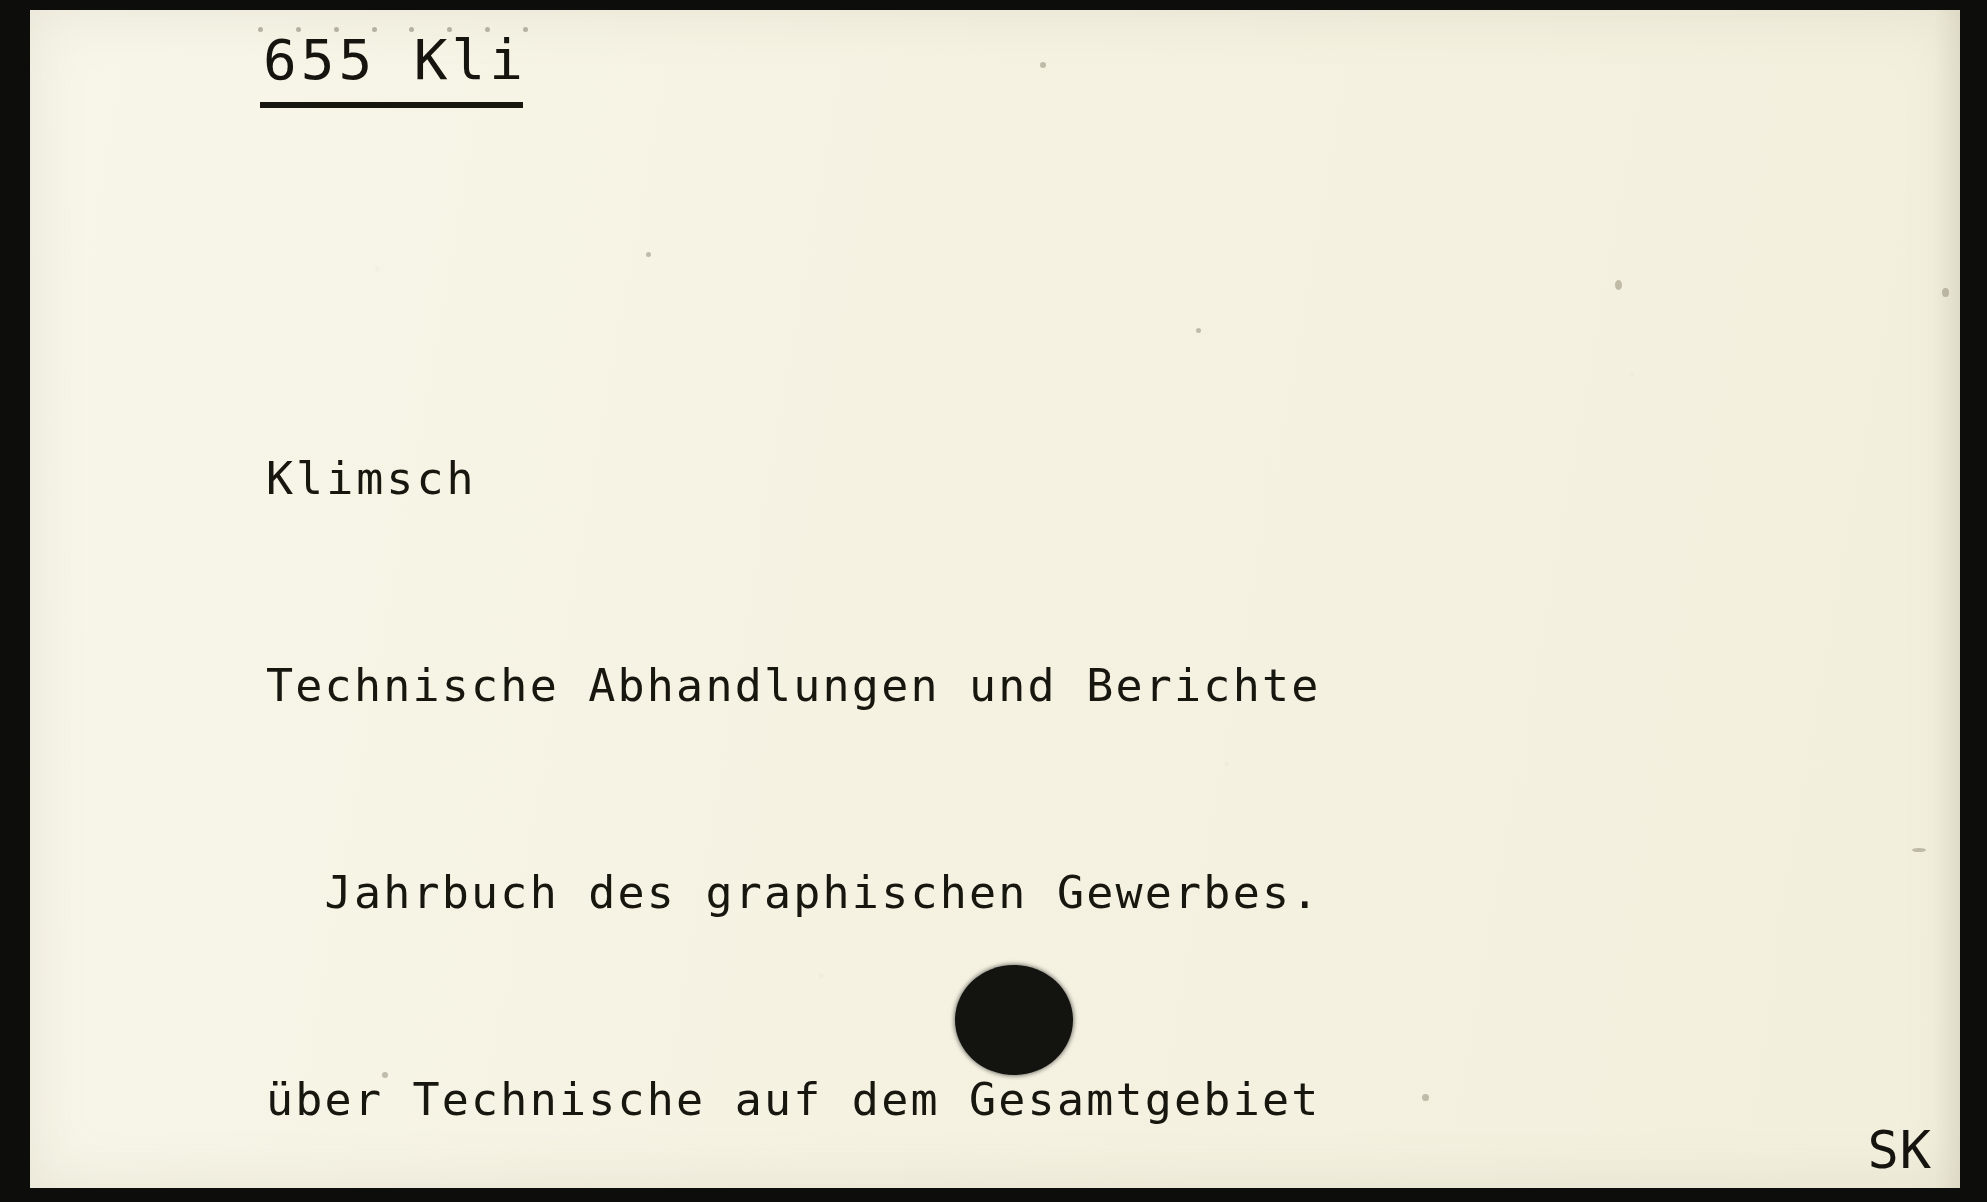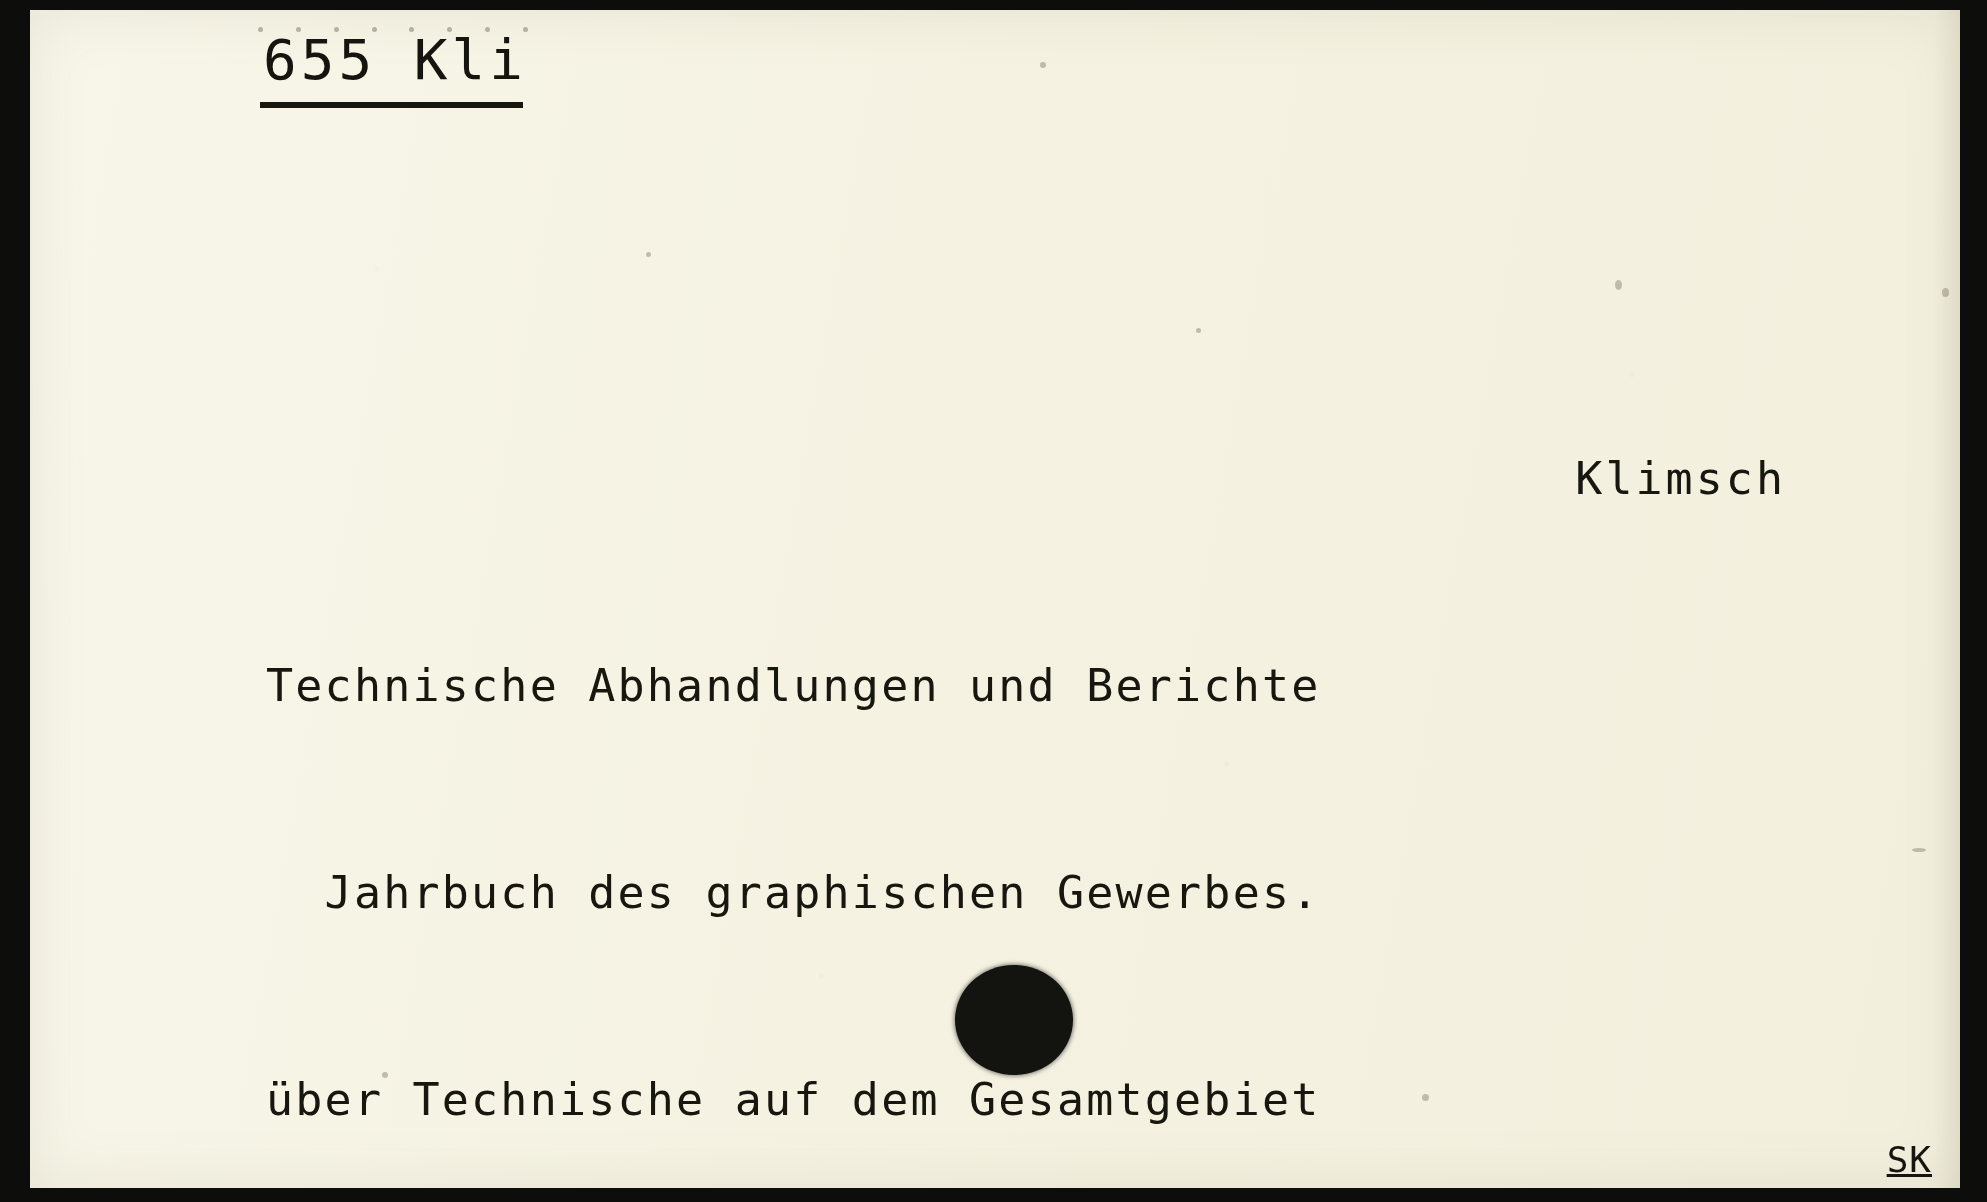--- a/index.html
+++ b/index.html
@@ -103,45 +103,43 @@
     line-height: 69px;
     letter-spacing: 2.2px;
     white-space: pre;
   }
   #body-block .line {
     white-space: pre;
     display: block;
   }
   #author-line {
     letter-spacing: 3px;
-    text-align: right;
   }
 
   
   #punch-hole {
     position: absolute;
     left: 925px;
     top: 955px;
     width: 118px;
     height: 110px;
     background: #131310;
     border-radius: 50%;
     box-shadow: 0 0 4px 1px rgba(0,0,0,0.5);
   }
 
   
   #stamp-initials {
     position: absolute;
     right: 28px;
     bottom: 8px;
-    font-size: 36px;
+    font-size: 52px;
     letter-spacing: 1px;
     color: #15140f;
     font-family: "DejaVu Sans Mono", monospace;
-    text-decoration: underline;
   }
 
   
   .speck {
     position: absolute;
     background: #8b8670;
     border-radius: 50%;
     opacity: 0.5;
   }
 </style>

